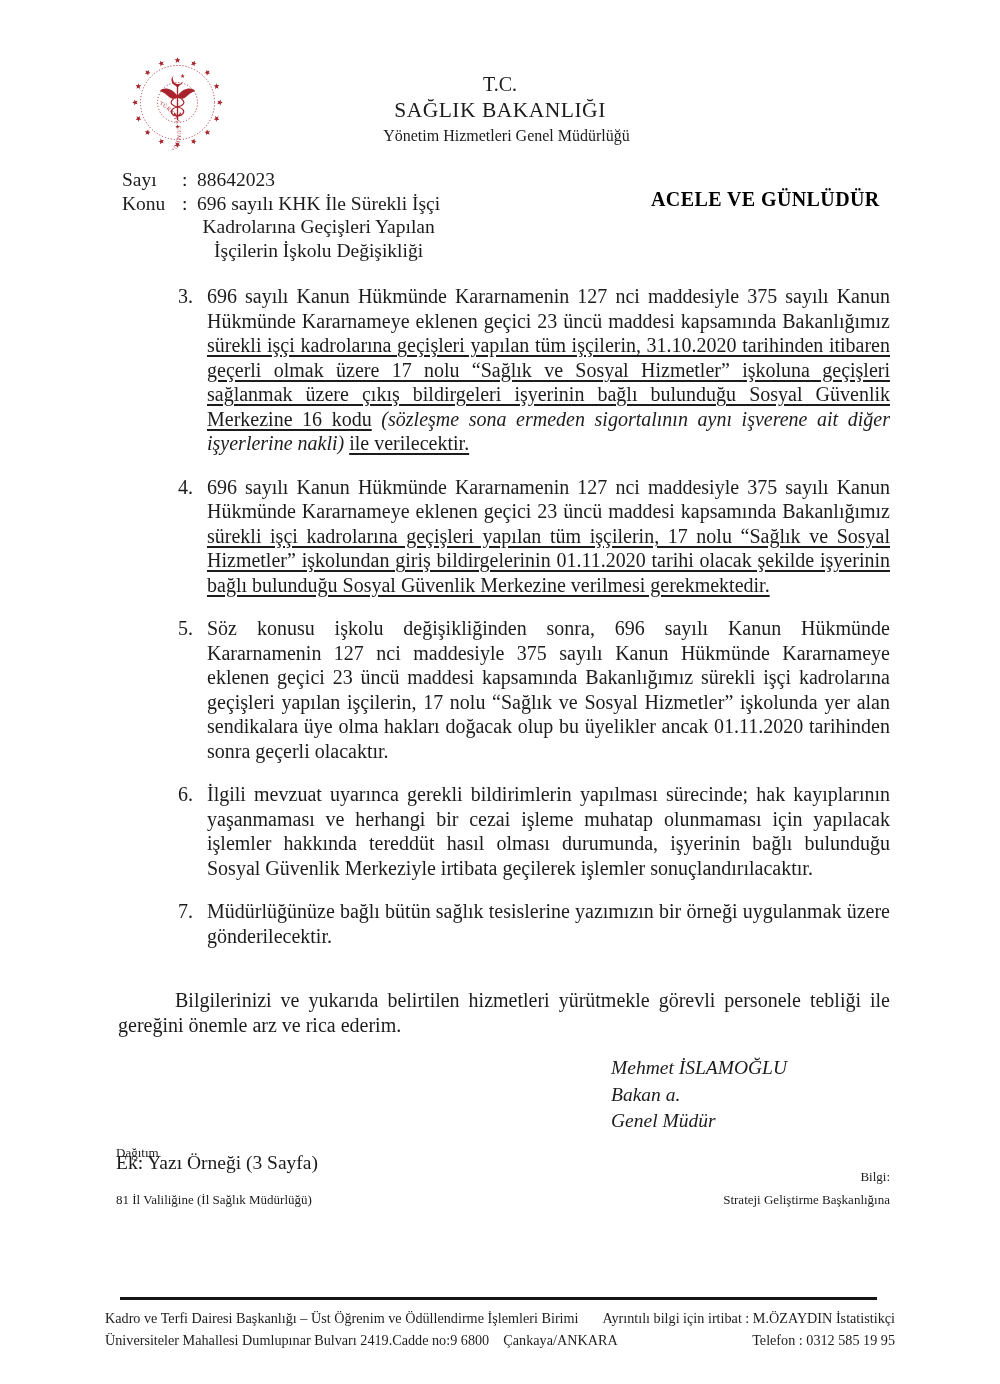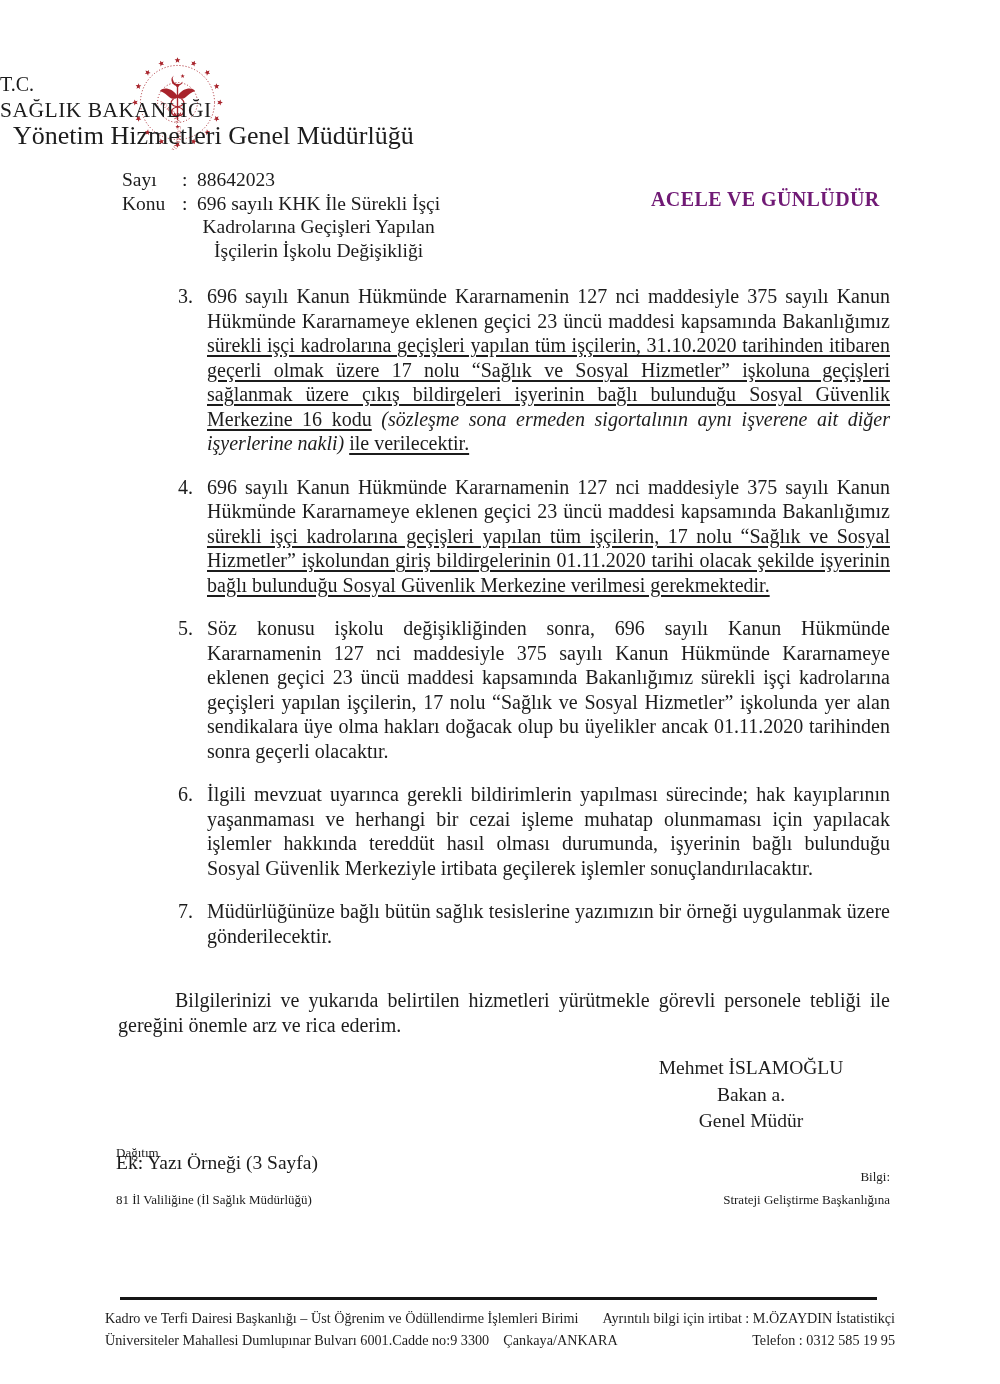--- a/index.html
+++ b/index.html
@@ -8,54 +8,54 @@
     width: 1000px;
     height: 1384px;
     background: #ffffff;
     font-family: "Liberation Serif", "DejaVu Serif", serif;
     color: #1c1c1c;
     overflow: hidden;
   }
 
   
   .seal { position: absolute; left: 130px; top: 55px; }
-  .header { position: absolute; left: 0; right: 0; top: 72px; }
+  .header { position: absolute; left: 0; right: 0; top: 72px; text-align: center; }
   .h-tc  { font-size: 20px;   line-height: 25px; }
   .h-min { font-size: 21.5px; line-height: 26px; letter-spacing: 0.5px; }
-  .h-dir { font-size: 26px; line-height: 26px; margin-left: 13px; }
+  .h-dir { font-size: 16px; line-height: 26px; margin-left: 13px; }
 
   
   .meta { position: absolute; left: 122px; top: 168px; font-size: 19.5px; line-height: 23.6px; }
   .meta-row { display: flex; }
   .m-label { width: 60px; flex: none; }
   .m-colon { width: 15px; flex: none; }
   .konu-line { display: block; text-align: center; }
 
   .urgency {
     position: absolute; left: 651px; top: 188px;
     font-size: 20px; font-weight: bold; letter-spacing: 0.4px;
-    color: #701a75; white-space: nowrap;
+    color: #000000; white-space: nowrap;
   }
 
   
   .items { position: absolute; left: 178px; top: 284px; width: 712px; font-size: 20px; line-height: 24.5px; }
   .item { display: flex; margin-bottom: 19px; }
   .item:last-child { margin-bottom: 0; }
   .num  { width: 29px; flex: none; }
   .ptxt { flex: 1; text-align: justify; }
   .seg-normal { }
   .seg-bu { font-weight: normal; text-decoration: underline; text-decoration-thickness: 2px; text-underline-offset: 3px; }
   .seg-i  { font-style: italic; }
 
   
   .closing {
     position: absolute; left: 118px; top: 988px; width: 772px;
     font-size: 20px; line-height: 24.5px; text-align: justify; text-indent: 57px; margin: 0;
   }
-  .signature { position: absolute; left: 611px; top: 1055px; width: 280px; text-align: center; font-size: 19.5px; line-height: 26.5px; }
+  .signature { position: absolute; left: 611px; top: 1055px; width: 280px; font-size: 19.5px; line-height: 26.5px; font-style: italic; }
 
   
   .attachment { position: absolute; left: 116px; top: 1152px; font-size: 19.5px; }
   .dist { position: absolute; left: 116px; top: 1141px; right: 110px; font-size: 13px; line-height: 23.5px; }
   .dist-row { display: flex; }
   .dist-left { width: 419px; flex: none; }
   .dist-right { flex: 1; text-align: right; }
 
   
   .footer-rule { position: absolute; left: 120px; top: 1297px; width: 757px; height: 3px; background: #151515; }
@@ -178,18 +178,18 @@
     </div>
   </div>
 
   <div class="footer-rule"></div>
   <div class="footer">
     <div class="f-row">
       <span>Kadro ve Terfi Dairesi Başkanlığı – Üst Öğrenim ve Ödüllendirme İşlemleri Birimi</span>
       <span>Ayrıntılı bilgi için irtibat : M.ÖZAYDIN İstatistikçi</span>
     </div>
     <div class="f-row">
-      <span>Üniversiteler Mahallesi Dumlupınar Bulvarı 6001.Cadde no:9 3300    Çankaya/ANKARA</span>
+      <span>Üniversiteler Mahallesi Dumlupınar Bulvarı 2419.Cadde no:9 6800    Çankaya/ANKARA</span>
       <span>Telefon : 0312 585 19 95</span>
     </div>
   </div>
 
 </div>
 
 </body></html>

